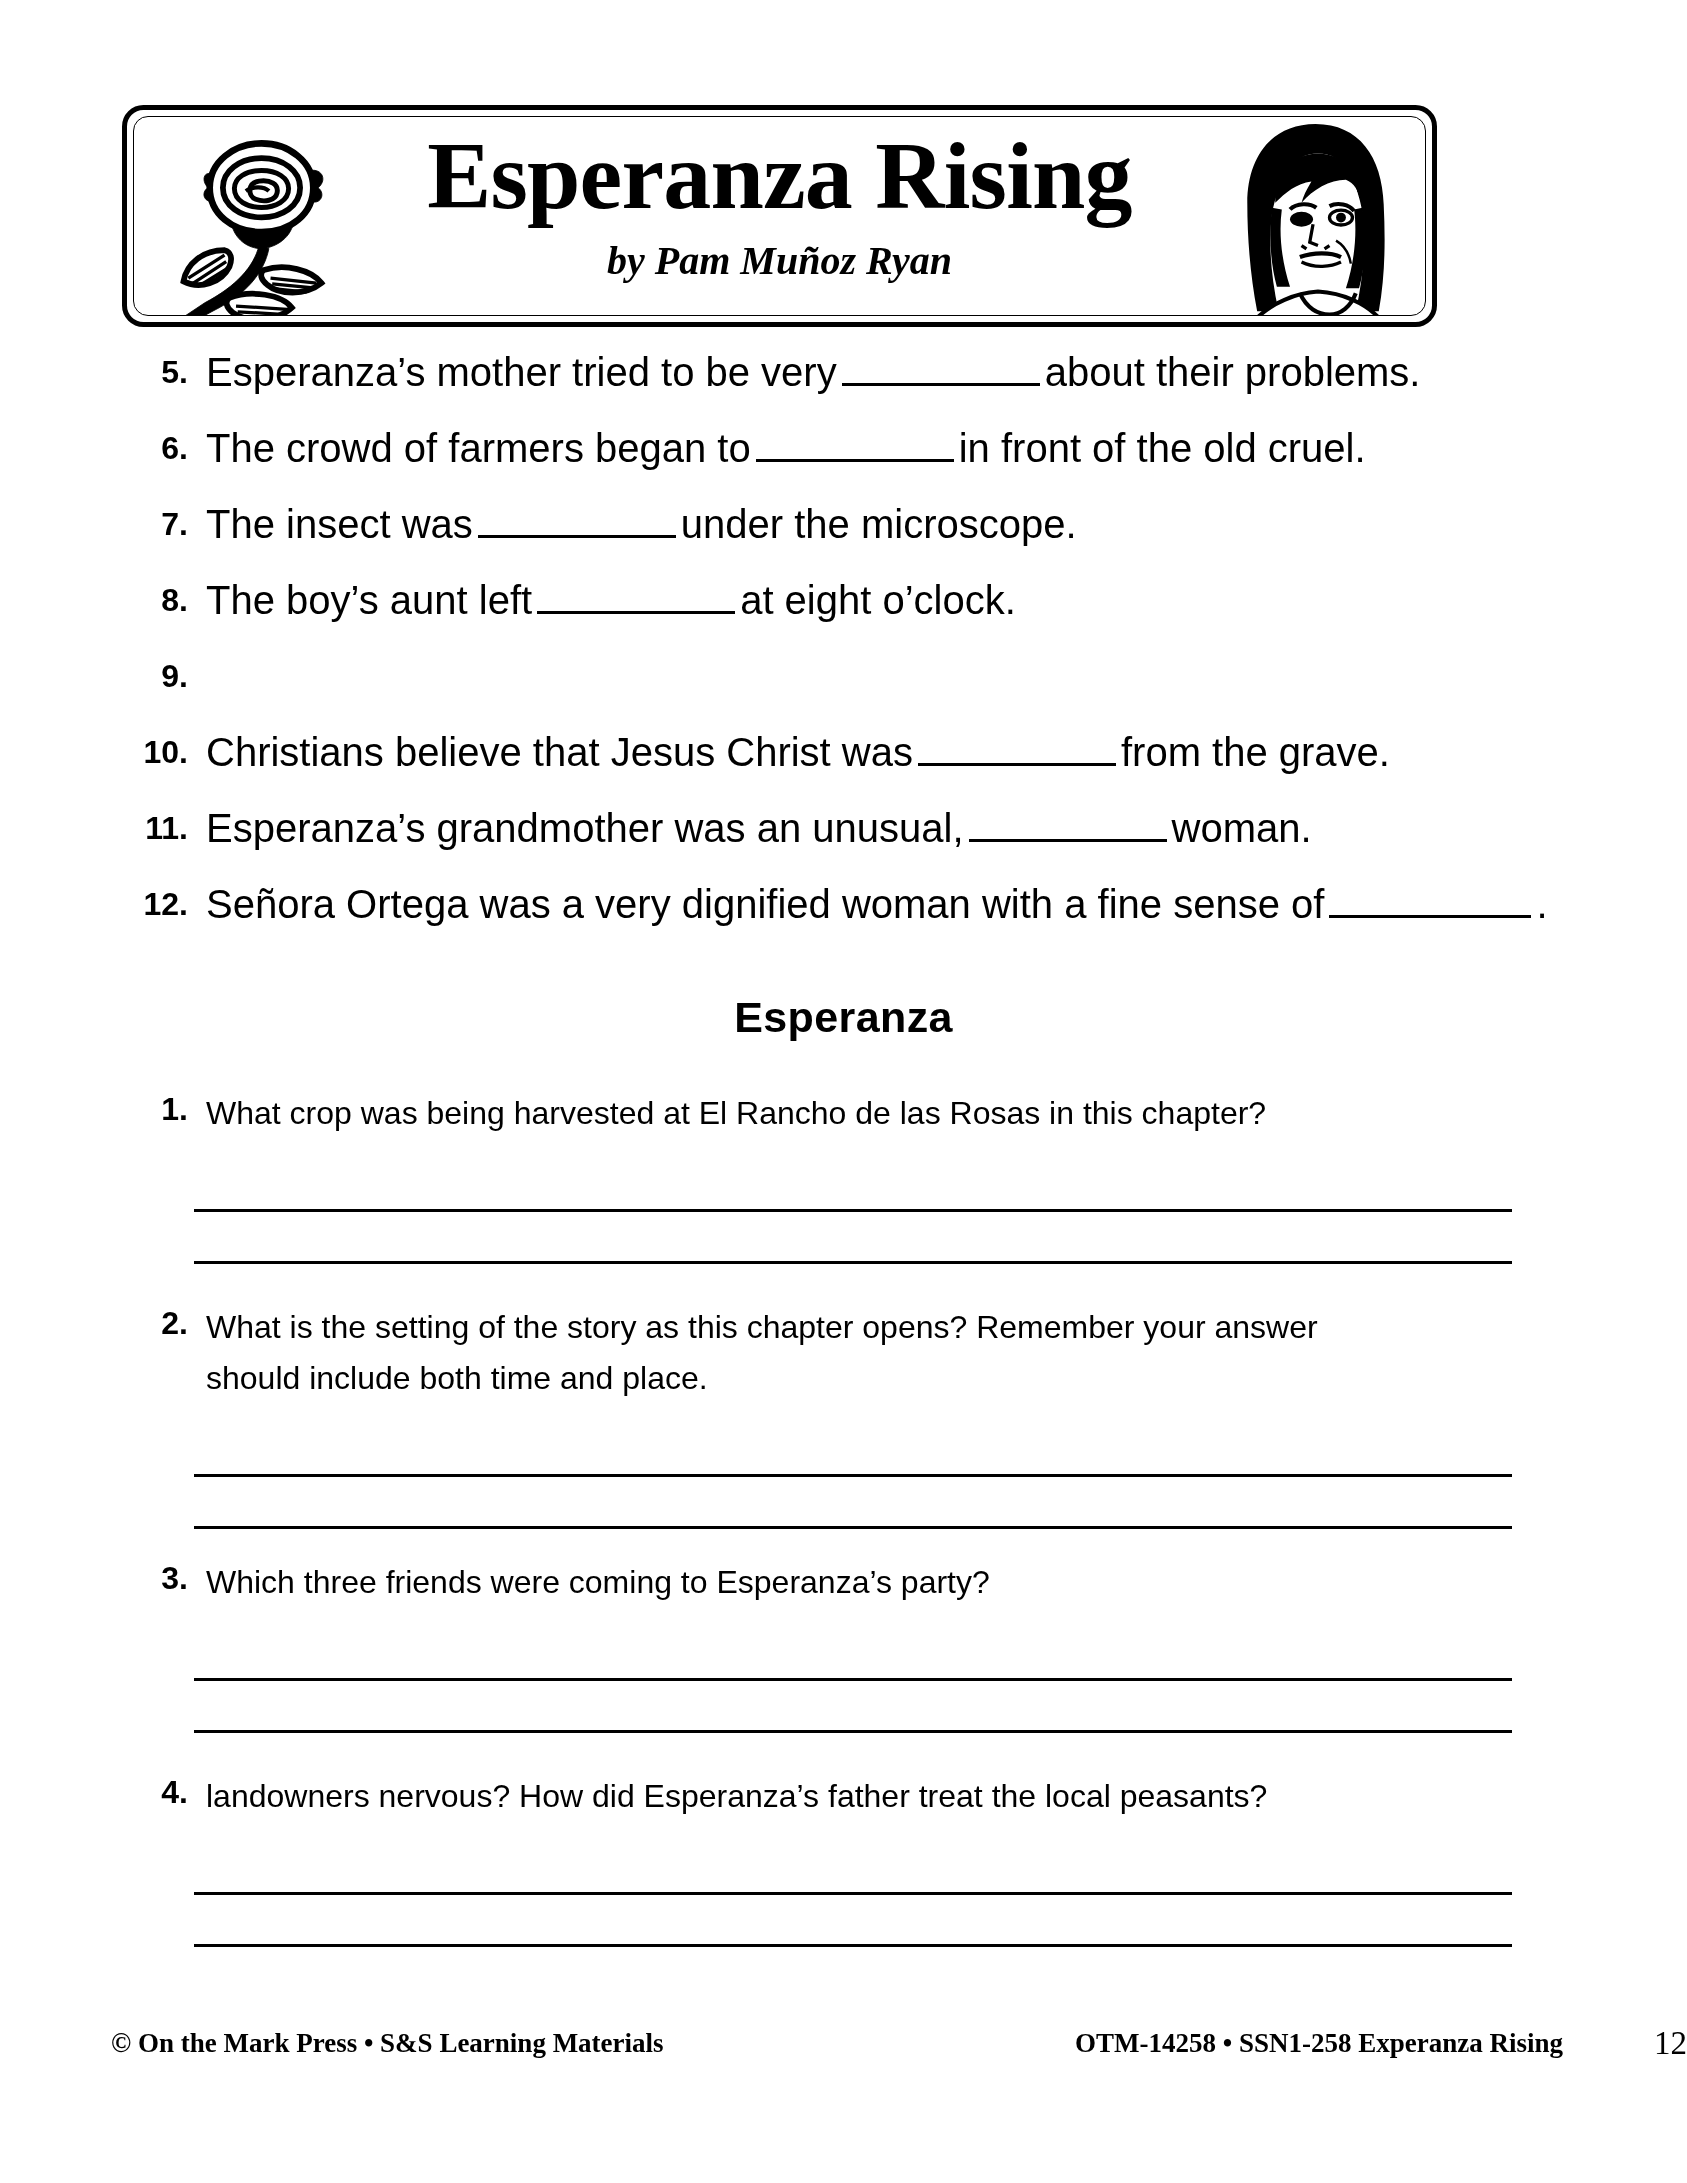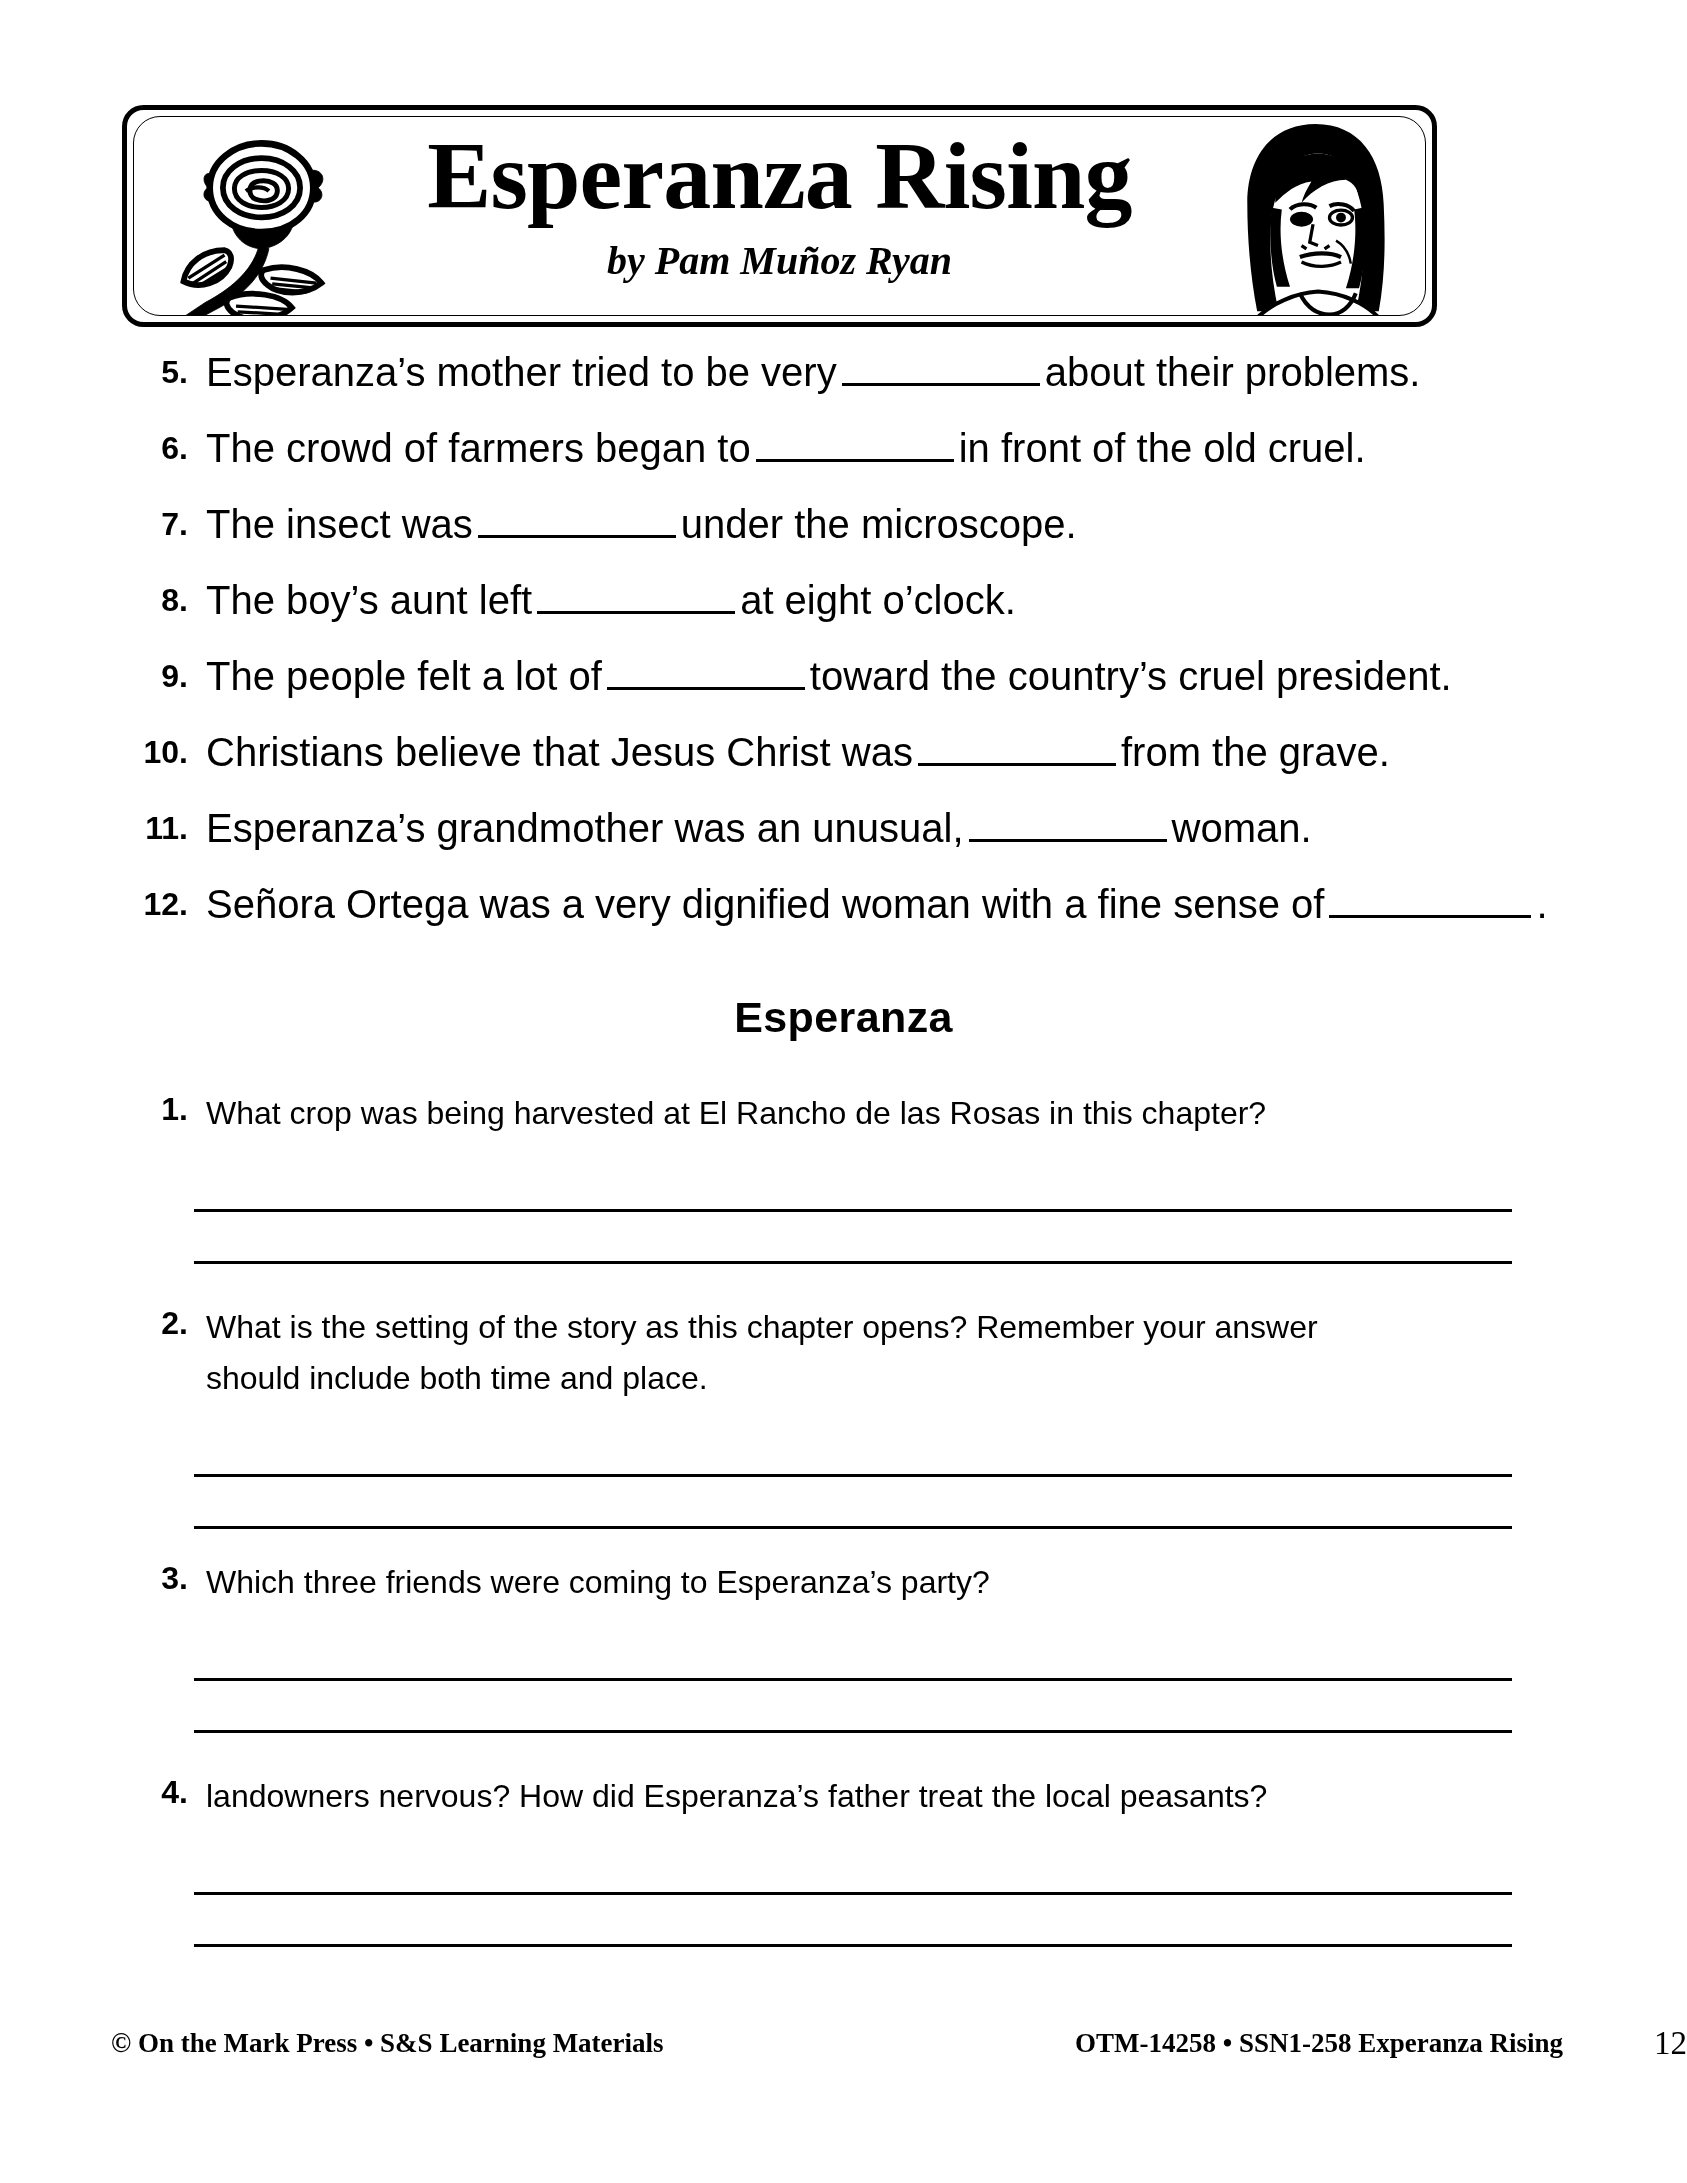--- a/index.html
+++ b/index.html
@@ -28,21 +28,21 @@
     box-sizing: border-box;
     background: #fff;
   }
   .banner-inner {
     position: absolute;
     left: 5.8px;
     top: 5.8px;
     right: 5.8px;
     bottom: 5.8px;
     border: 1.6px solid #000;
-    border-radius: 27px;
+    border-radius: 15px;
     box-sizing: border-box;
     overflow: hidden;
   }
   .banner-title {
     position: absolute;
     left: 0;
     right: 0;
     top: 11.5px;
     text-align: center;
     font-family: "Liberation Serif", serif;
@@ -272,21 +272,20 @@
     <div class="item-text"><span>The insect was</span><span class="blank w1"></span><span>under the microscope.</span></div>
   </div>
 
   <div class="item">
     <div class="item-num">8.</div>
     <div class="item-text"><span>The boy’s aunt left</span><span class="blank w1"></span><span>at eight o’clock.</span></div>
   </div>
 
   <div class="item">
     <div class="item-num">9.</div>
-    <div class="item-text"><span>The people felt a lot of</span><span class="blank w1"></span><span>toward the country’s cruel president.</span></div>
   </div>
 
   <div class="item">
     <div class="item-num">10.</div>
     <div class="item-text"><span>Christians believe that Jesus Christ was</span><span class="blank w1"></span><span>from the grave.</span></div>
   </div>
 
   <div class="item">
     <div class="item-num">11.</div>
     <div class="item-text"><span>Esperanza’s grandmother was an unusual,</span><span class="blank w1"></span><span>woman.</span></div>

